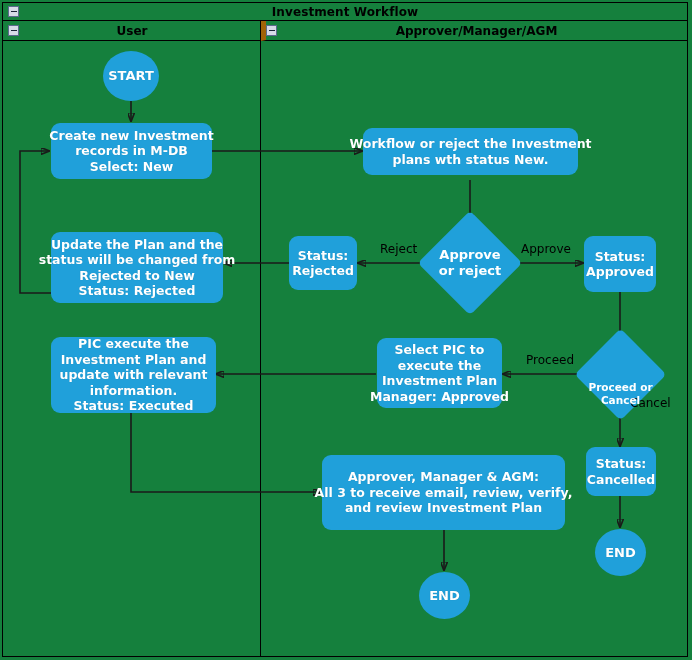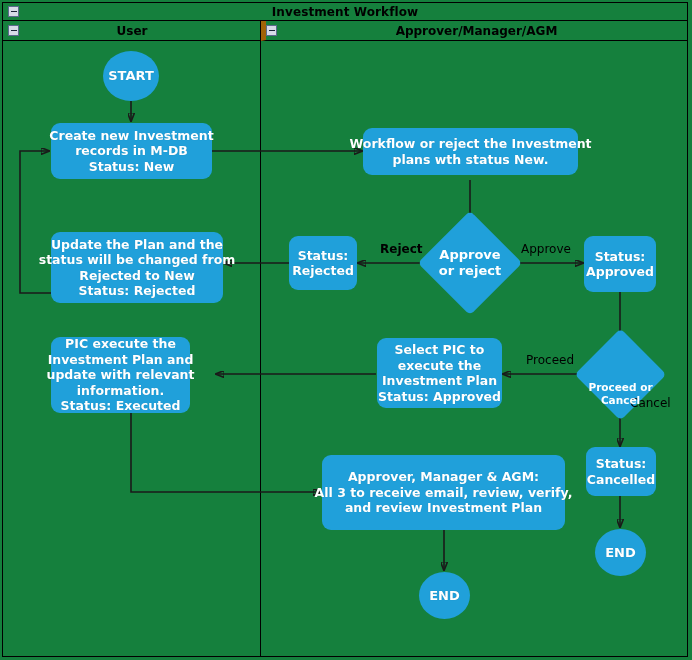--- a/index.html
+++ b/index.html
@@ -209,21 +209,21 @@
     <line x1="444" y1="530" x2="444" y2="570" marker-end="url(#arrow)"></line>
   </svg>
 
   <div class="node terminator" style="left:103px; top:51px; width:56px; height:50px;">
     <span class="ln">START</span>
   </div>
 
   <div class="node rounded" style="left:51px; top:123px; width:161px; height:56px;">
     <span class="ln">Create new Investment</span>
     <span class="ln">records in M-DB</span>
-    <span class="ln">Status: New</span>
+    <span class="ln">Select: New</span>
   </div>
 
   <div class="node rounded" style="left:363px; top:128px; width:215px; height:47px;">
     <span class="ln">Workflow or reject the Investment</span>
     <span class="ln">plans wth status New.</span>
   </div>
 
   <div class="diamond big" style="left:433px; top:226px; width:74px; height:74px;">
     <div class="dia-shape"></div>
     <div class="dia-label">
@@ -254,24 +254,24 @@
     <div class="dia-label">
       <span class="ln">Proceed or</span>
       <span class="ln">Cancel</span>
     </div>
   </div>
 
   <div class="node rounded" style="left:377px; top:338px; width:125px; height:70px;">
     <span class="ln">Select PIC to</span>
     <span class="ln">execute the</span>
     <span class="ln">Investment Plan</span>
-    <span class="ln">Status: Approved</span>
-  </div>
-
-  <div class="node rounded" style="left:51px; top:337px; width:139px; height:76px;">
+    <span class="ln">Manager: Approved</span>
+  </div>
+
+  <div class="node rounded" style="left:51px; top:337px; width:165px; height:76px;">
     <span class="ln">PIC execute the</span>
     <span class="ln">Investment Plan and</span>
     <span class="ln">update with relevant</span>
     <span class="ln">information.</span>
     <span class="ln">Status: Executed</span>
   </div>
 
   <div class="node rounded" style="left:586px; top:447px; width:70px; height:49px;">
     <span class="ln">Status:</span>
     <span class="ln">Cancelled</span>
@@ -284,18 +284,18 @@
   </div>
 
   <div class="node terminator" style="left:595px; top:529px; width:51px; height:47px;">
     <span class="ln">END</span>
   </div>
 
   <div class="node terminator" style="left:419px; top:572px; width:51px; height:47px;">
     <span class="ln">END</span>
   </div>
 
-  <div class="edge-label" style="left:380px; top:242px;font-weight:bold;">Reject</div>
+  <div class="edge-label" style="left:380px; top:242px;">Reject</div>
   <div class="edge-label" style="left:521px; top:242px;">Approve</div>
   <div class="edge-label" style="left:526px; top:353px;">Proceed</div>
   <div class="edge-label" style="left:630px; top:396px;">Cancel</div>
 
 </div>
 
 </body></html>

